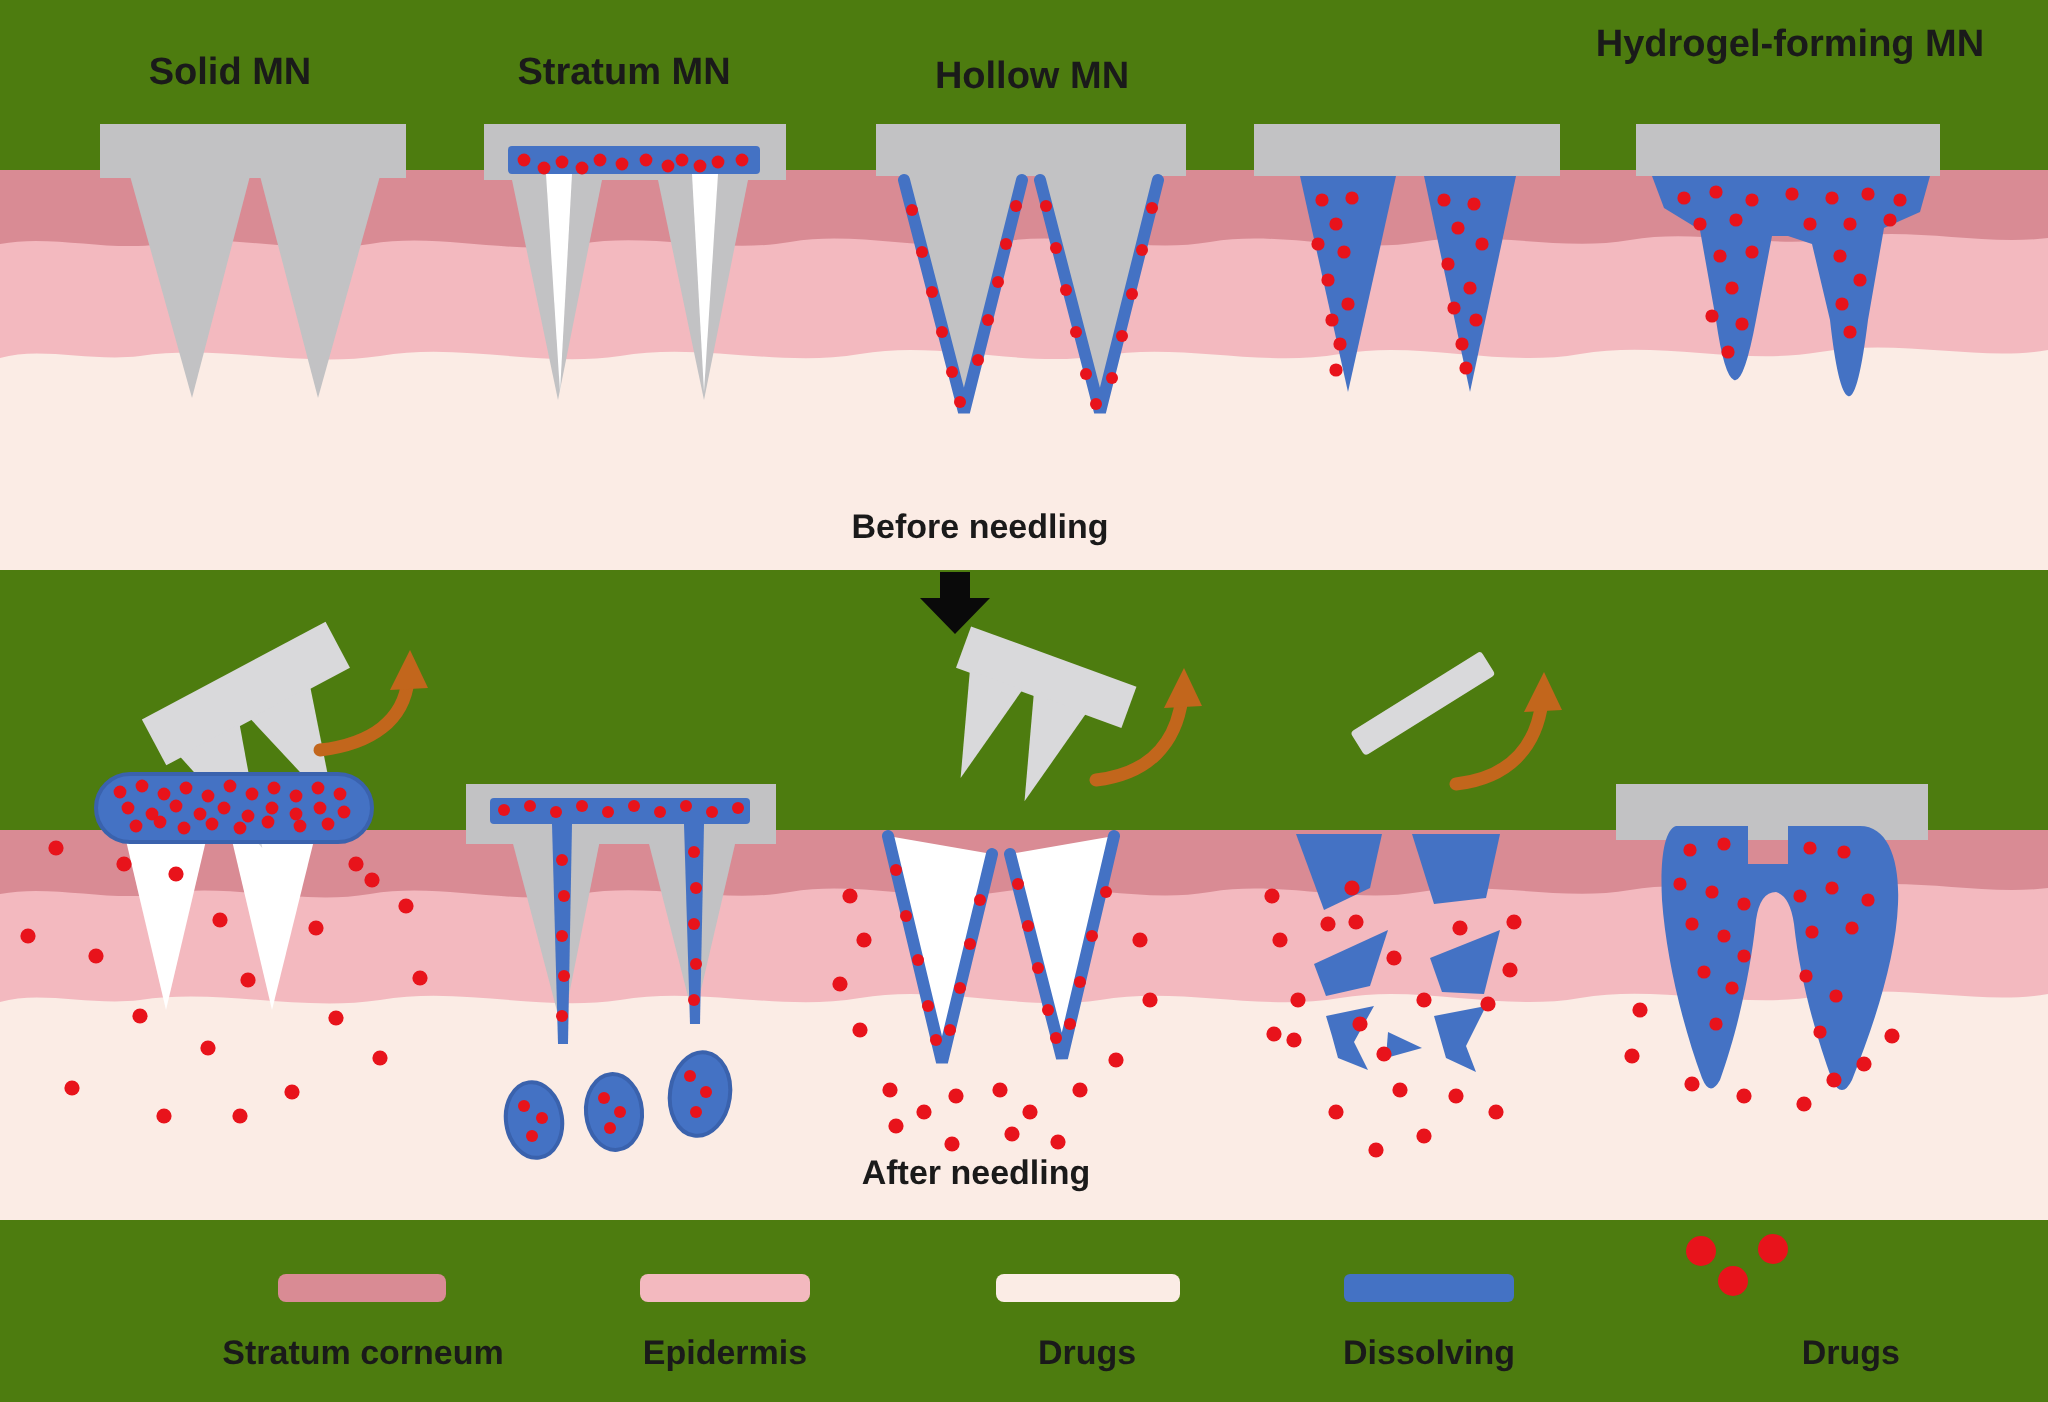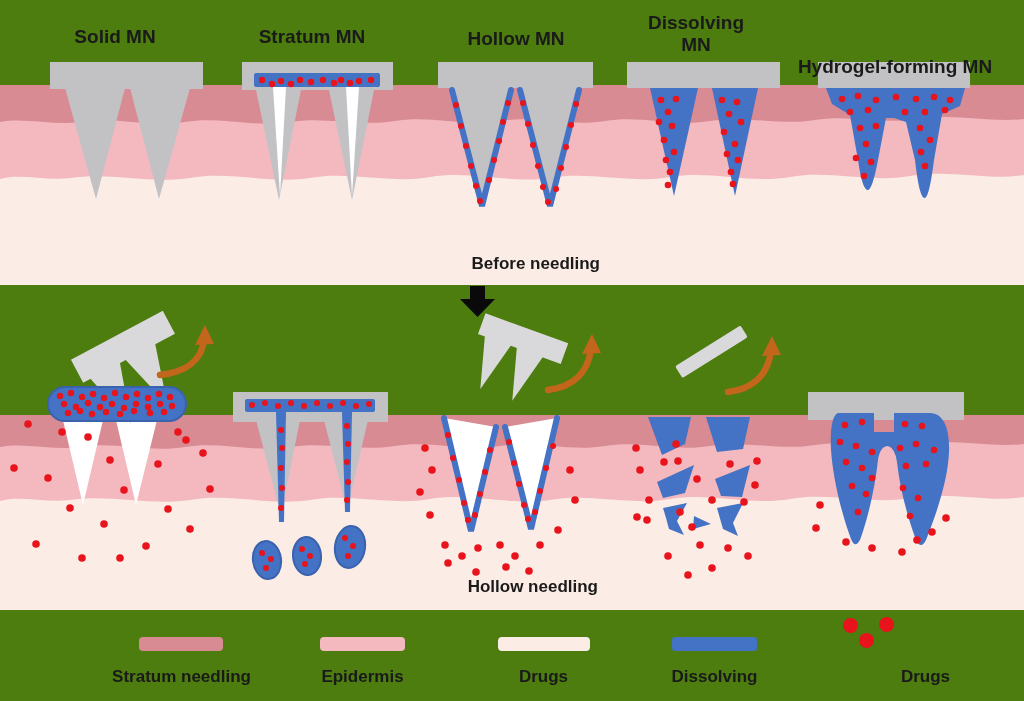--- a/index.html
+++ b/index.html
@@ -1,20 +1,20 @@
 <!DOCTYPE html>
 <html style="--stratum-corneum: #D98B94; --epidermis: #F3B9BF; --dermis: #FBECE5; --substrate: #4472C4; --substrate-edge: #3A62AD; --device-gray: #C2C2C4; --device-gray-light: #D9D9DB; --drug-red: #E8131B; --arrow-orange: #C2661C; --text: #1A1A1A;"><head>
 <meta charset="utf-8">
 <style>
   html,body{margin:0;padding:0;background:#fff;}
   .canvas{position:relative;width:1024px;height:701px;background:#4d7c0f;overflow:hidden;
           font-family:"Liberation Sans",sans-serif;color:#1a1a1a;}
   .lbl{position:absolute;text-align:center;font-weight:bold;line-height:1.15;}
   .title{font-size:19px;}
-  .stage{font-size:17px;text-align:right;}
+  .stage{font-size:17px;}
   .legend-lbl{font-size:17px;}
   .swatch{position:absolute;height:14px;border-radius:4px;}
   .drug-dot{position:absolute;width:15px;height:15px;border-radius:50%;background:var(--drug-red);}
   svg{position:absolute;left:0;top:0;}
 </style>
 </head>
 <body>
 
 <div class="canvas">
 
@@ -390,35 +390,34 @@
           <circle cx="917" cy="540" r="3.8"></circle>
       <circle cx="932" cy="532" r="3.8"></circle>
           <circle cx="946" cy="518" r="3.8"></circle>
     </g>
   </g>
 </svg>
 
 <div class="lbl title" style="left:45px;top:26px;width:140px;">Solid MN</div>
 <div class="lbl title" style="left:242px;top:26px;width:140px;">Stratum MN</div>
 <div class="lbl title" style="left:446px;top:28px;width:140px;">Hollow MN</div>
-<div class="lbl title" style="left:636px;top:12px;width:120px;">Dissolving MN</div>
-<div class="lbl title" style="left:795px;top:12px;width:200px;margin-top:44px;">Hydrogel-forming MN</div>
+<div class="lbl title" style="left:795px;top:12px;width:200px;">Hydrogel-forming MN</div>
 
 <div class="lbl stage" style="left:380px;top:254px;width:220px;">Before needling</div>
-<div class="lbl stage" style="left:378px;top:577px;width:220px;">Hollow needling</div>
+<div class="lbl stage" style="left:378px;top:577px;width:220px;">After needling</div>
 
 <div>
   <div class="swatch" style="left:139px;top:637px;width:84px;background:var(--stratum-corneum);"></div>
   <div class="swatch" style="left:320px;top:637px;width:85px;background:var(--epidermis);"></div>
   <div class="swatch" style="left:498px;top:637px;width:92px;background:var(--dermis);"></div>
   <div class="swatch" style="left:672px;top:637px;width:85px;background:var(--substrate);border-radius:3px;"></div>
   <div class="drug-dot" style="left:843px;top:618px;"></div>
   <div class="drug-dot" style="left:879px;top:617px;"></div>
   <div class="drug-dot" style="left:859px;top:633px;"></div>
 
-  <div class="lbl legend-lbl" style="left:100px;top:667px;width:163px;">Stratum needling</div>
+  <div class="lbl legend-lbl" style="left:100px;top:667px;width:163px;">Stratum corneum</div>
   <div class="lbl legend-lbl" style="left:281px;top:667px;width:163px;">Epidermis</div>
   <div class="lbl legend-lbl" style="left:462px;top:667px;width:163px;">Drugs</div>
   <div class="lbl legend-lbl" style="left:633px;top:667px;width:163px;">Dissolving</div>
   <div class="lbl legend-lbl" style="left:787px;top:667px;width:163px;text-align:right;">Drugs</div>
 </div>
 
 </div>
 
 </body></html>

